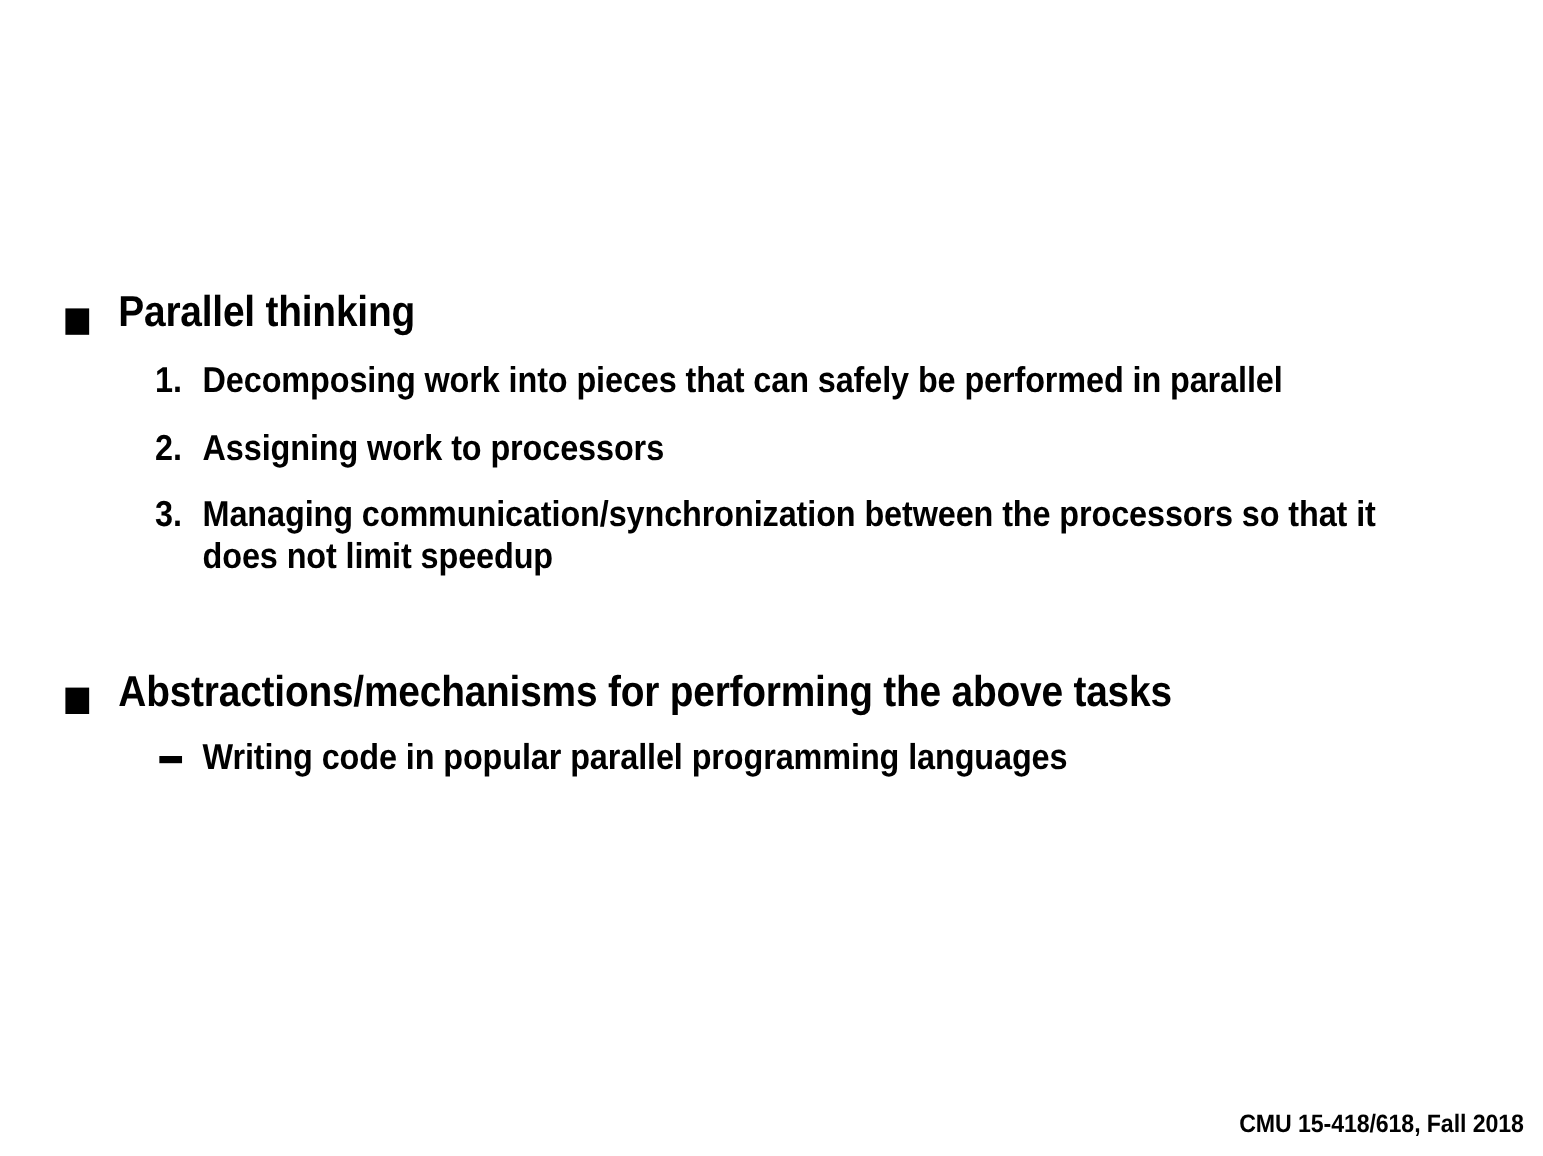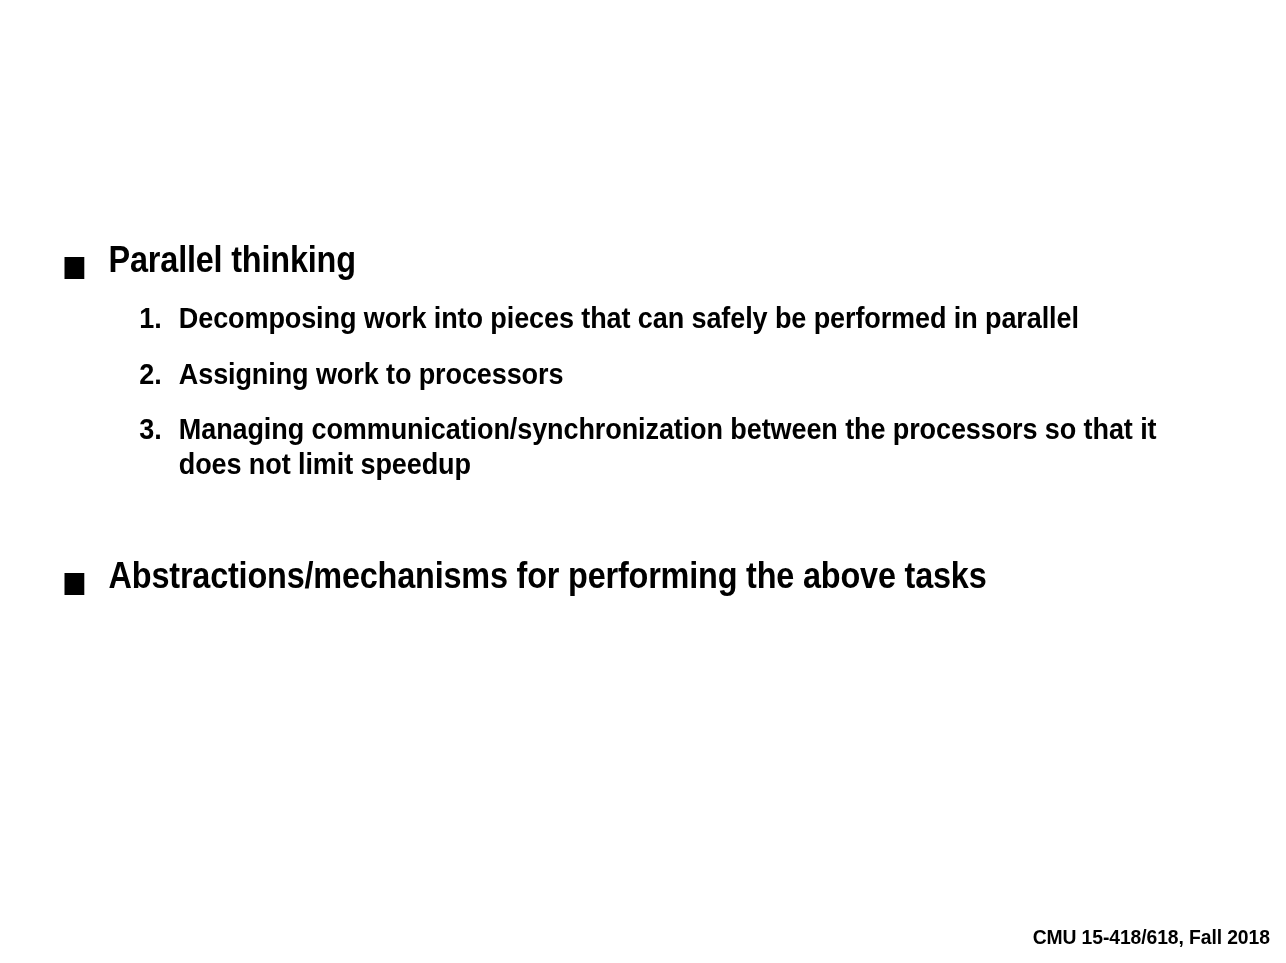--- a/index.html
+++ b/index.html
@@ -50,21 +50,21 @@
   }
   .subtitle-underline {
     text-decoration: underline;
     text-decoration-thickness: 4px;
     text-underline-offset: 6px;
   }
 
   
   .content {
     position: absolute;
-    left: 42px;
+    left: 32px;
     top: 240px;
     width: 1240px;
   }
 
   .bullet-group { margin-bottom: 0; }
 
   .bullet-l1 {
     position: relative;
     padding-left: 74px;
     font-size: 36px;
@@ -184,19 +184,25 @@
     </div>
 
     <div class="spacer"></div>
 
     <div class="bullet-group">
       <div class="bullet-l1">
         <span class="sq-marker"></span>
         <span>Abstractions/mechanisms for performing the above tasks</span>
       </div>
 
+      <ul class="dash-list">
+        <li class="dash-item">
+          <span class="dash-marker"></span>
+          <span>Writing code in popular parallel programming languages</span>
+        </li>
+      </ul>
     </div>
 
   </div>
 
   <div class="footer">CMU 15-418/618, Fall 2018</div>
 
 </div>
 
 </body></html>

